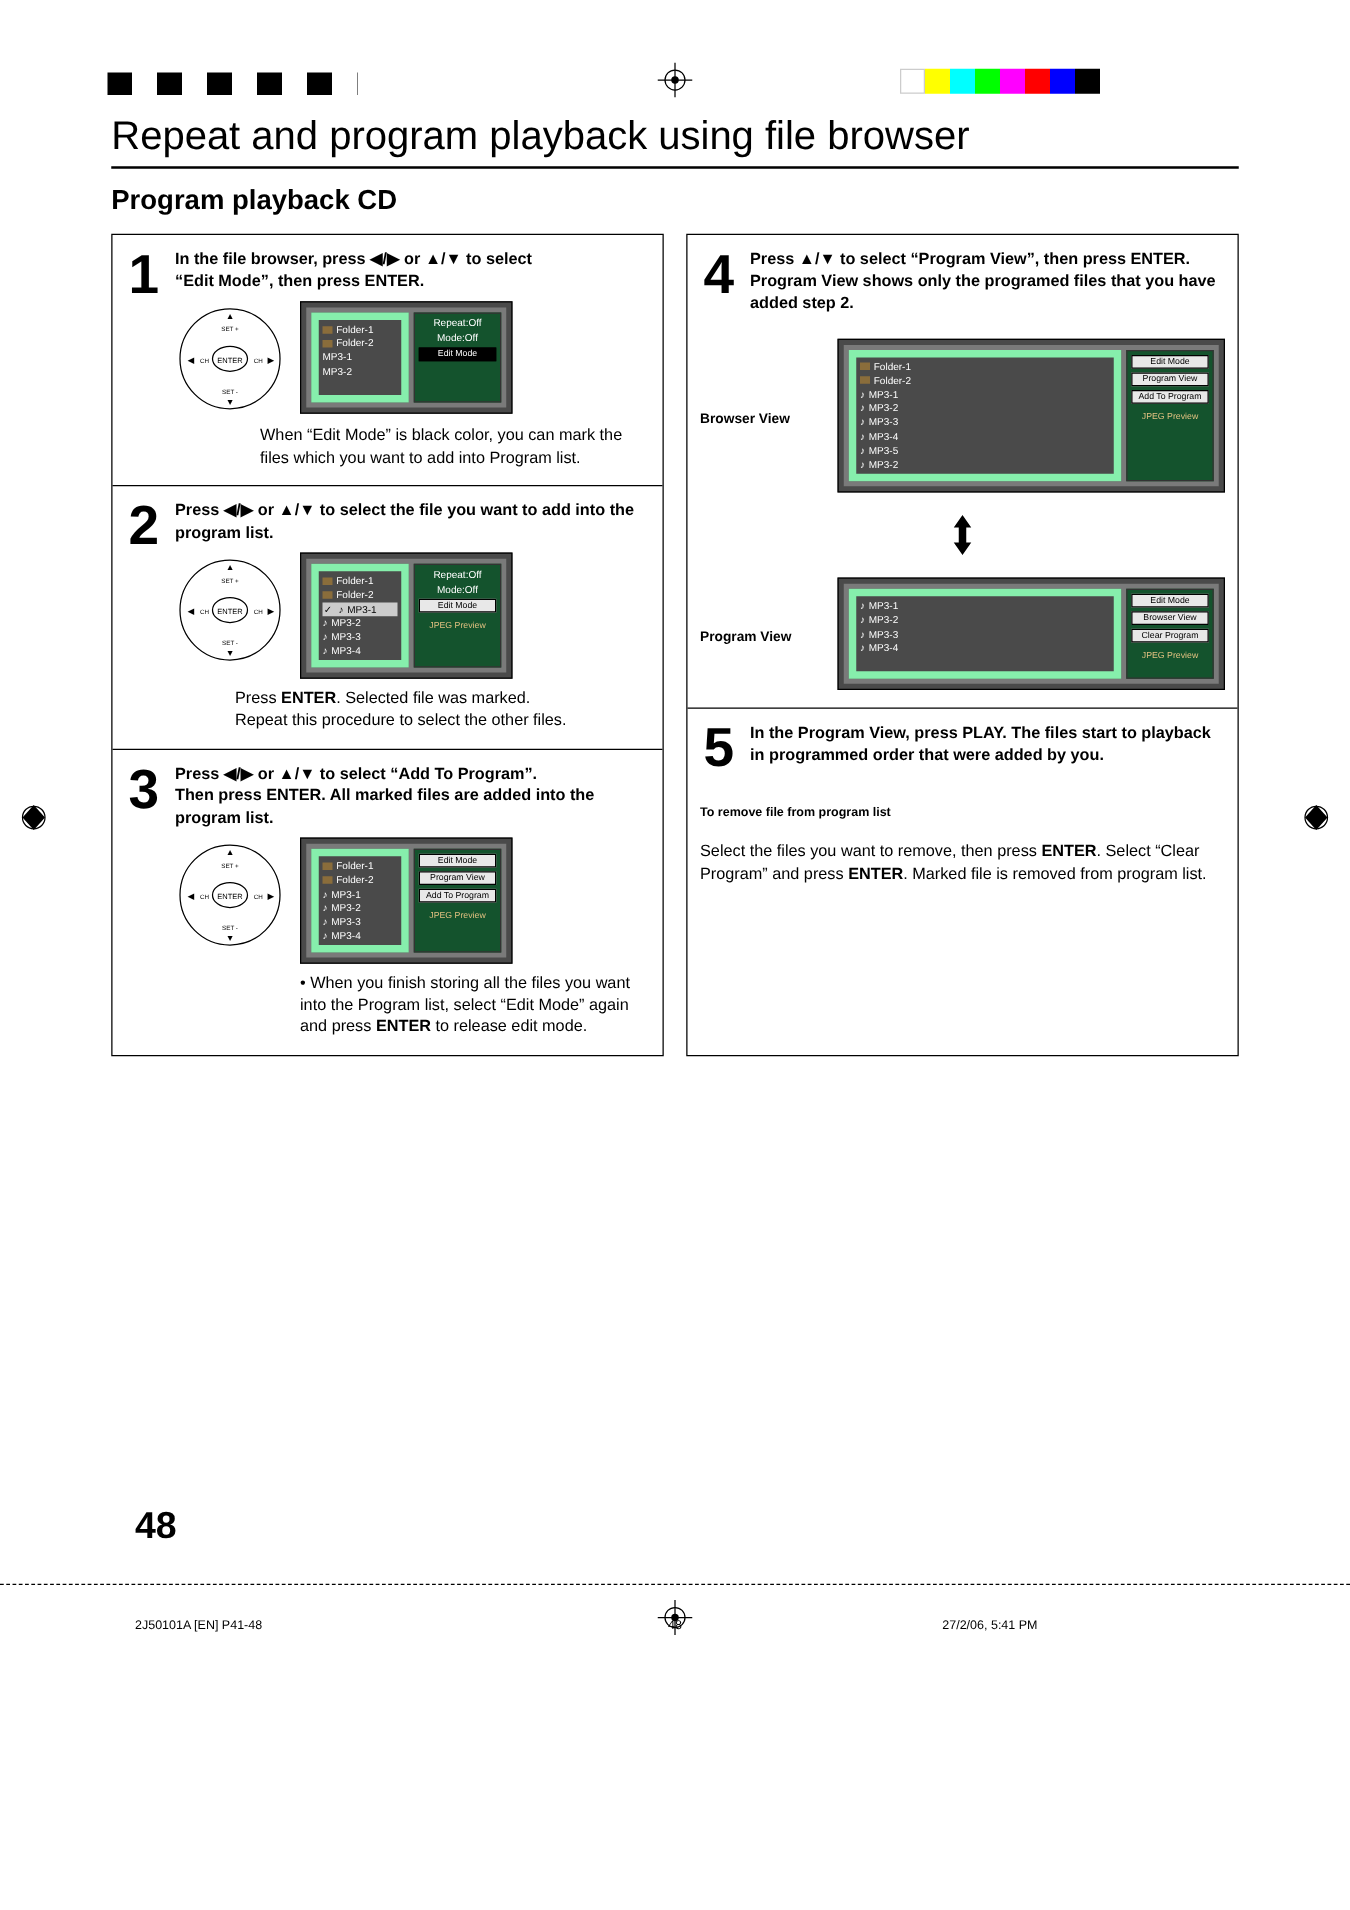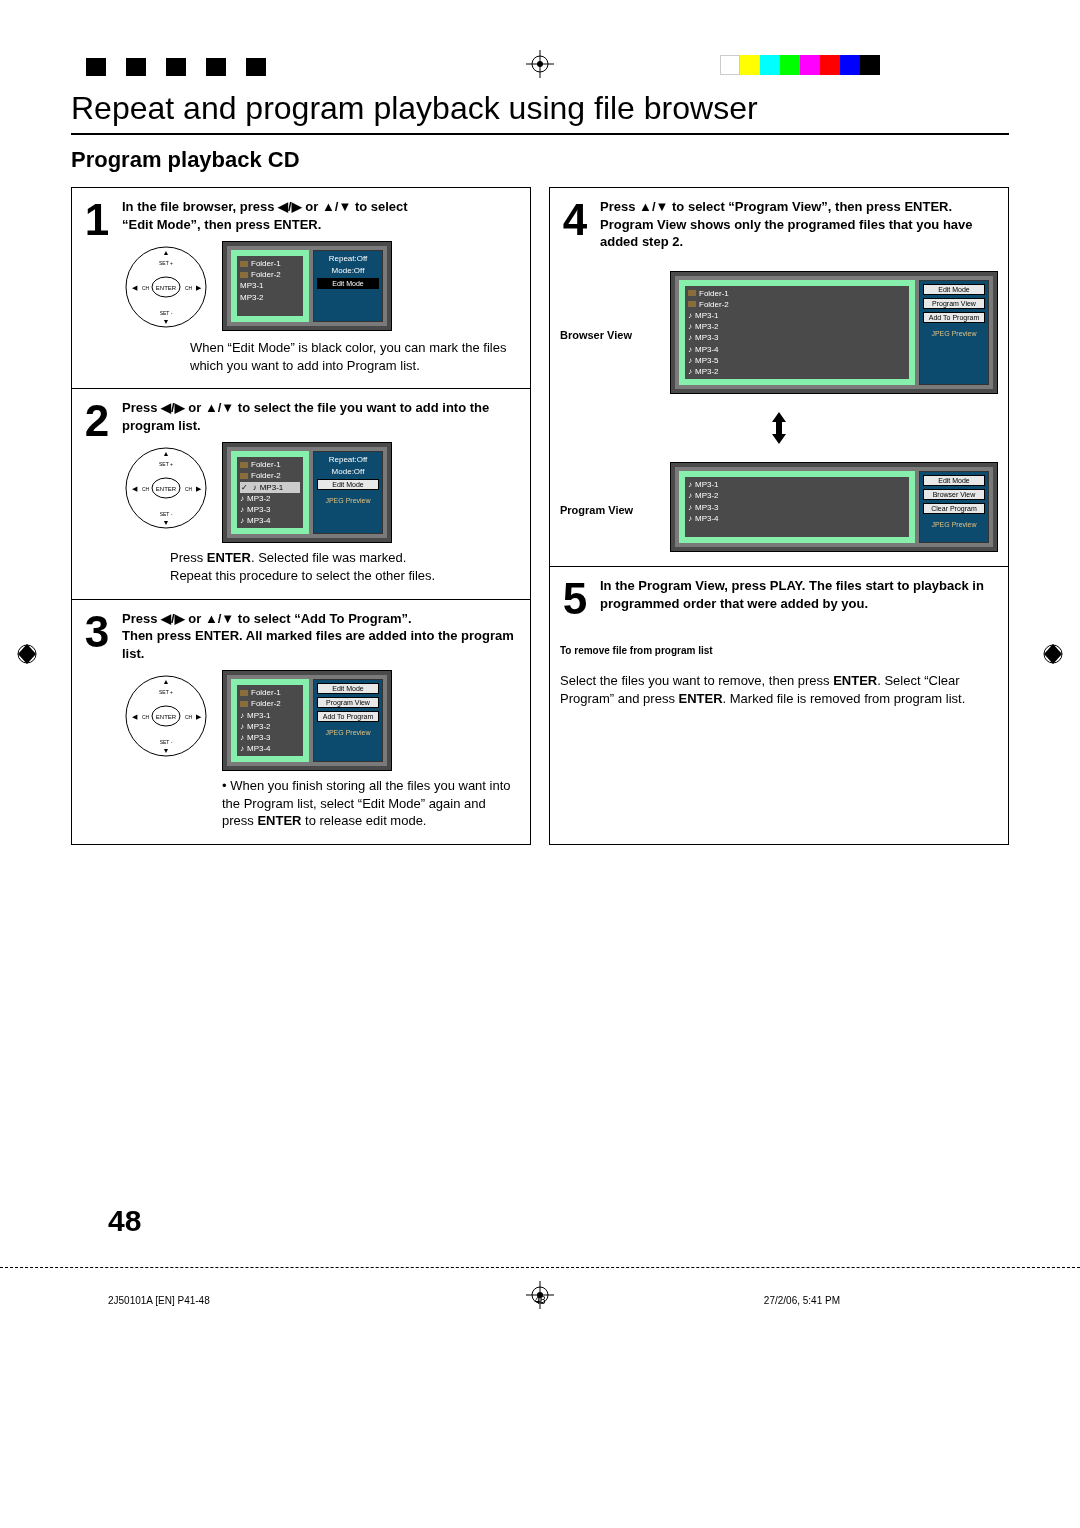--- a/index.html
+++ b/index.html
@@ -8,21 +8,21 @@
 .page{width:1080px;height:1528px;margin:0 auto;position:relative;padding:60px 0 0}
 .regmarks{position:absolute;top:55px;left:0;right:0;height:24px}
 .colorbar{display:flex;position:absolute}
 .colorbar span{width:20px;height:20px;display:block}
 .dash{background:repeating-linear-gradient(90deg,#000 0 20px,#fff 20px 40px);width:200px;height:18px;position:absolute;top:3px;left:86px}
 .cb2{top:0;right:200px}
 .cross{position:absolute;top:50px;left:50%;transform:translateX(-50%)}
 .cross svg{width:28px;height:28px}
 .side-tri{position:absolute;top:640px}
 .side-tri.left{left:16px} .side-tri.right{right:16px}
-.content{padding:0 71px}
+.content{padding:0 89px}
 h1{font-size:32px;font-weight:400;margin:30px 0 6px}
 .rule{border-top:2px solid #000;margin:2px 0 12px}
 h2{font-size:22px;margin:0 0 14px}
 .cols{display:flex;gap:18px}
 .col{flex:1;border:1px solid #000}
 .stepblock{display:flex;padding:10px 10px 14px;gap:10px;border-bottom:1px solid #000}
 .stepblock:last-child{border-bottom:none}
 .bignum{font-size:44px;font-weight:900;line-height:1;min-width:30px;text-align:center}
 .steptext{font-size:13px;font-weight:700;line-height:1.35}
 .bodytxt{font-size:13px;font-weight:400;line-height:1.35;margin-top:6px}
@@ -31,33 +31,33 @@
 .remote svg{width:100%;height:100%}
 .screen{background:var(--panel);border:1px solid #000;padding:4px;font-size:8px;color:#fff;width:170px}
 .screen-wide{width:auto;flex:1}
 .filepanel{background:var(--frame);padding:4px;display:flex;gap:4px}
 .filecol{background:var(--panel);border:6px solid #86efac;flex:1;padding:2px 3px;min-height:72px}
 .fline{display:flex;align-items:center;gap:3px;color:#fff;font-size:8px;line-height:1.4;white-space:nowrap}
 .ico-folder{width:8px;height:6px;background:var(--folder);display:inline-block}
 .ico-note::before{content:"\266A";font-size:8px}
 .check::before{content:"\2713";font-size:8px;margin-right:2px}
 .sel{background:#ccc;color:#000;padding:0 1px}
-.rpanel{background:#0c4a6e;border:1px solid #333;flex:0 0 70px;display:flex;flex-direction:column;gap:3px;padding:3px;align-items:center}
+.rpanel{background:#14532d;border:1px solid #333;flex:0 0 70px;display:flex;flex-direction:column;gap:3px;padding:3px;align-items:center}
 .mockbtn{background:var(--btnfill);color:#000;border:1px solid #000;font-size:7px;padding:1px 2px;text-align:center;width:100%}
 .kv{color:#fff;font-size:8px;display:flex;justify-content:space-between}
 .jpeg{font-size:7px;color:#e0c080;text-align:center;margin-top:4px}
 .viewlabel{font-size:11px;font-weight:700;margin-top:6px}
 .updown{display:flex;justify-content:center;margin:8px 0}
 .txtcol{flex:1}
 .para{font-size:13px;line-height:1.35;margin:0 0 8px}
 .subh{font-size:10px;font-weight:700;margin:14px 0 6px}
 .pgno{position:absolute;bottom:290px;left:108px;font-size:30px;font-weight:900}
 .footer{position:absolute;bottom:260px;left:0;right:0;border-top:1px dashed #000}
 .foottxt{position:absolute;bottom:222px;font-size:10px;color:#000}
-.foottxt.l{left:108px}.foottxt.c{left:50%;transform:translateX(-50%)}.foottxt.r{right:240px}
+.foottxt.l{left:108px}.foottxt.c{left:50%;transform:translateX(-50%)}.foottxt.r{right:250px}
 .bcross{position:absolute;bottom:215px;left:50%;transform:translateX(-50%)}
 </style>
 </head>
 <body>
 
 <div class="page">
   <div class="regmarks">
     <div class="dash"></div>
     <div class="colorbar cb2">
       <span style="background:#fff;border:1px solid #ccc"></span>

